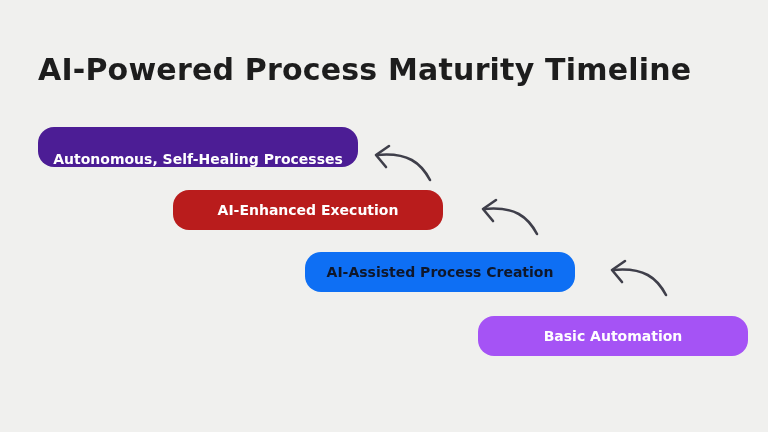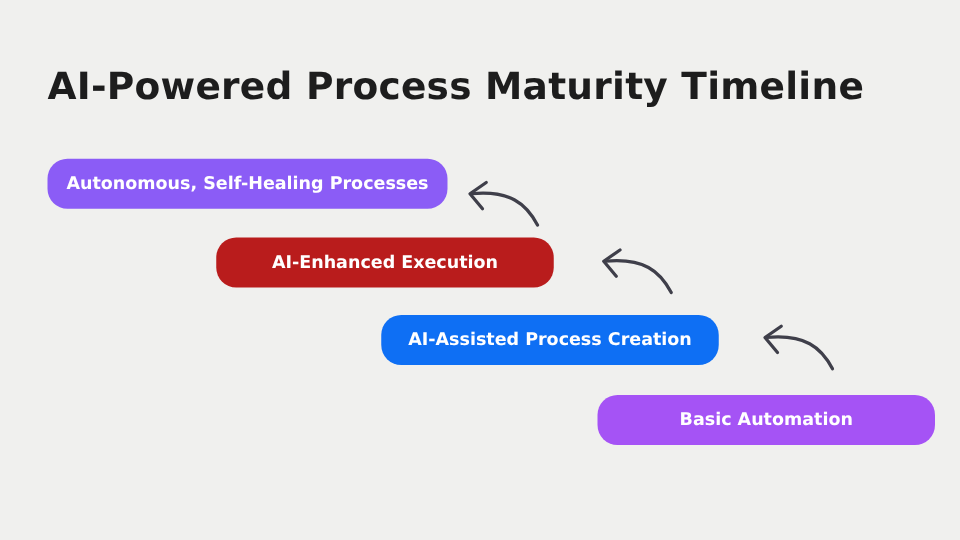--- a/index.html
+++ b/index.html
@@ -48,29 +48,29 @@
   .arrow-2 { left: 471px; top: 194px; }
   .arrow-3 { left: 600px; top: 255px; }
 </style>
 </head>
 <body>
 
 <div class="canvas" style="background: rgb(240, 240, 238);">
 
   <div class="slide-title" style="color: rgb(29, 29, 29);">AI-Powered Process Maturity Timeline</div>
 
-  <div class="stage stage-1" style="background: #8b5cf6; color: rgb(255, 255, 255);">
+  <div class="stage stage-1" style="background: #4c1d95; color: rgb(255, 255, 255); align-items: flex-end;">
     <span class="stage-label">Autonomous, Self-Healing Processes</span>
   </div>
 
   <div class="stage stage-2" style="background: #b91c1c; color: rgb(255, 255, 255);">
     <span class="stage-label">AI-Enhanced Execution</span>
   </div>
 
-  <div class="stage stage-3" style="background: rgb(14, 111, 244); color: #ffffff;">
+  <div class="stage stage-3" style="background: rgb(14, 111, 244); color: #0f172a;">
     <span class="stage-label">AI-Assisted Process Creation</span>
   </div>
 
   <div class="stage stage-4" style="background: rgb(165, 83, 245); color: rgb(255, 255, 255);">
     <span class="stage-label">Basic Automation</span>
   </div>
 
   <svg class="arrow arrow-1" viewBox="0 0 70 42">
     <g fill="none" stroke-width="2.6" stroke-linecap="round" stroke-linejoin="round" stroke="#3f3f4a">
       <path d="M66,40 C57,23 44,12 13,15"></path>

